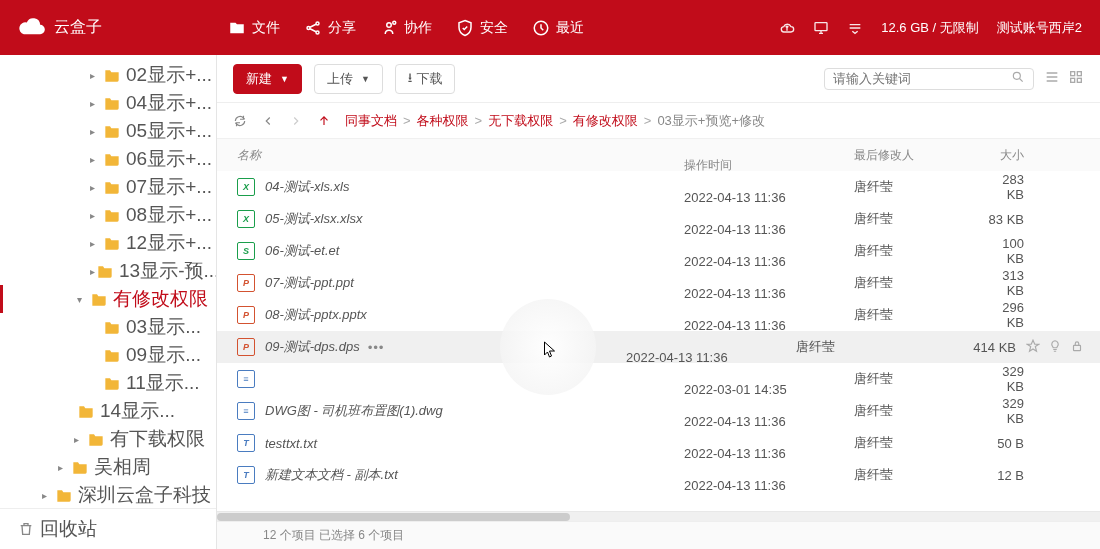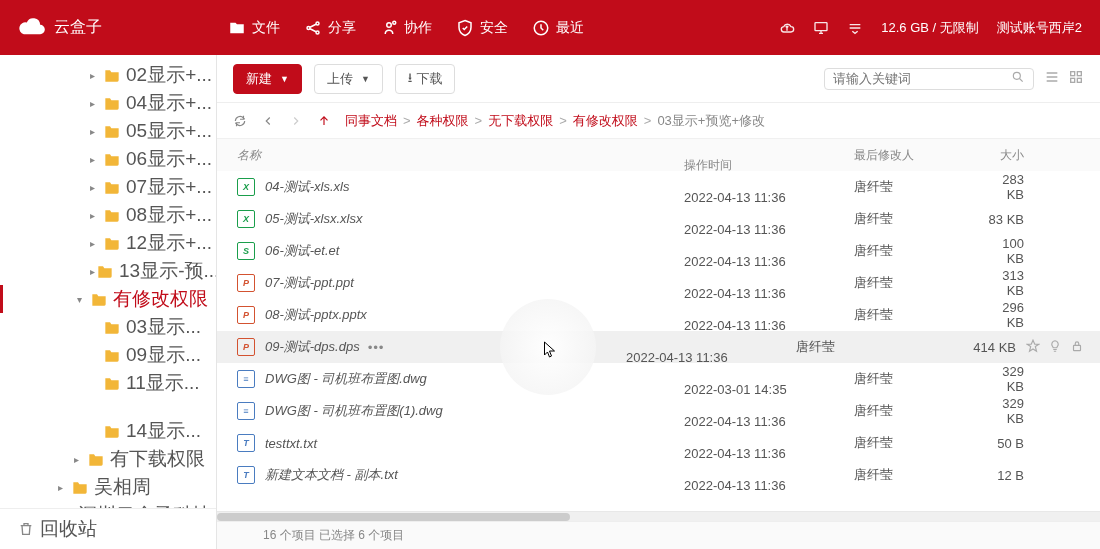--- a/index.html
+++ b/index.html
@@ -257,21 +257,21 @@
         </div>
         <div class="tree-item" style="padding-left: 90px;">
           <span class="tree-arrow"></span>
           <span class="tree-folder-icon">
             <svg viewBox="0 0 24 20">
               <path fill="#f2b638" d="M2 3h7l2 3h11v12a2 2 0 01-2 2H2V3z"></path>
             </svg>
           </span>
           <span class="tree-label">11显示...</span>
         </div>
-        <div class="tree-item" style="padding-left: 90px; margin-top: 20px;">
+        <div class="tree-item" style="padding-left: 64px;">
           <span class="tree-arrow"></span>
           <span class="tree-folder-icon">
             <svg viewBox="0 0 24 20">
               <path fill="#f2b638" d="M2 3h7l2 3h11v12a2 2 0 01-2 2H2V3z"></path>
             </svg>
           </span>
           <span class="tree-label">14显示...</span>
         </div>
         <div class="tree-item" style="padding-left: 74px;">
           <span class="tree-arrow">▸</span>
@@ -460,21 +460,20 @@
               </svg></span>
             <span><svg viewBox="0 0 24 24" fill="none" stroke="currentColor" stroke-width="2">
                 <rect x="6" y="11" width="12" height="9" rx="1"></rect>
                 <path d="M9 11V8a3 3 0 016 0v3"></path>
               </svg></span>
           </div>
         </div>
         <div class="file-row">
           <div class="col-name" style="display: flex; align-items: center;">
             <span class="file-icon dwg">≡</span>
-            <span>DWG图 - 司机班布置图.dwg</span>
           </div>
           <div class="col-time">2022-03-01 14:35</div>
           <div class="col-modifier">唐纤莹</div>
           <div class="col-size">329 KB</div>
         </div>
         <div class="file-row">
           <div class="col-name" style="display: flex; align-items: center;">
             <span class="file-icon dwg">≡</span>
             <span>DWG图 - 司机班布置图(1).dwg</span>
           </div>
@@ -500,18 +499,18 @@
           <div class="col-modifier">唐纤莹</div>
           <div class="col-size">12 B</div>
         </div>
         <div class="scroll-track">
           <div class="scroll-thumb"></div>
         </div>
     </div>
 
     <div class="status-bar">
       <span class="spacer"></span>
-      <span>16 个项目</span>
+      <span>12 个项目</span>
       <span>&nbsp;</span>
       <span>已选择 6 个项目</span>
     </div>
   </div>
 </div>
 
 </body></html>

